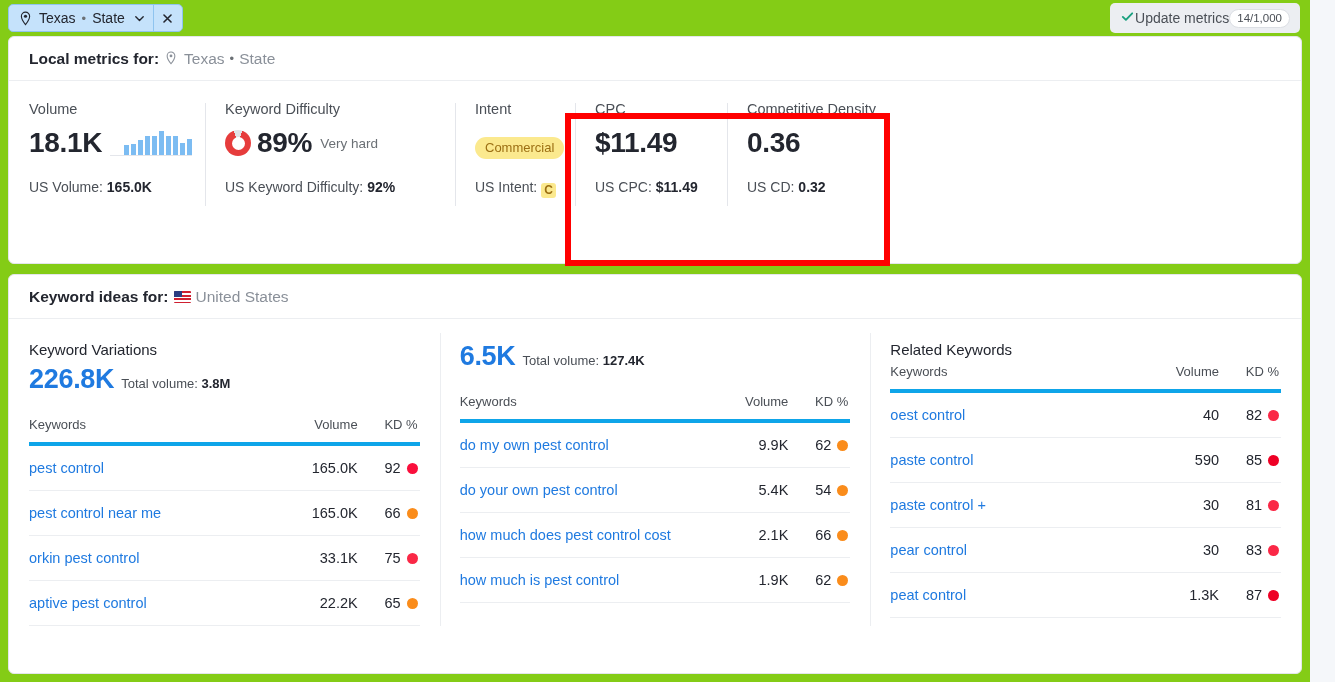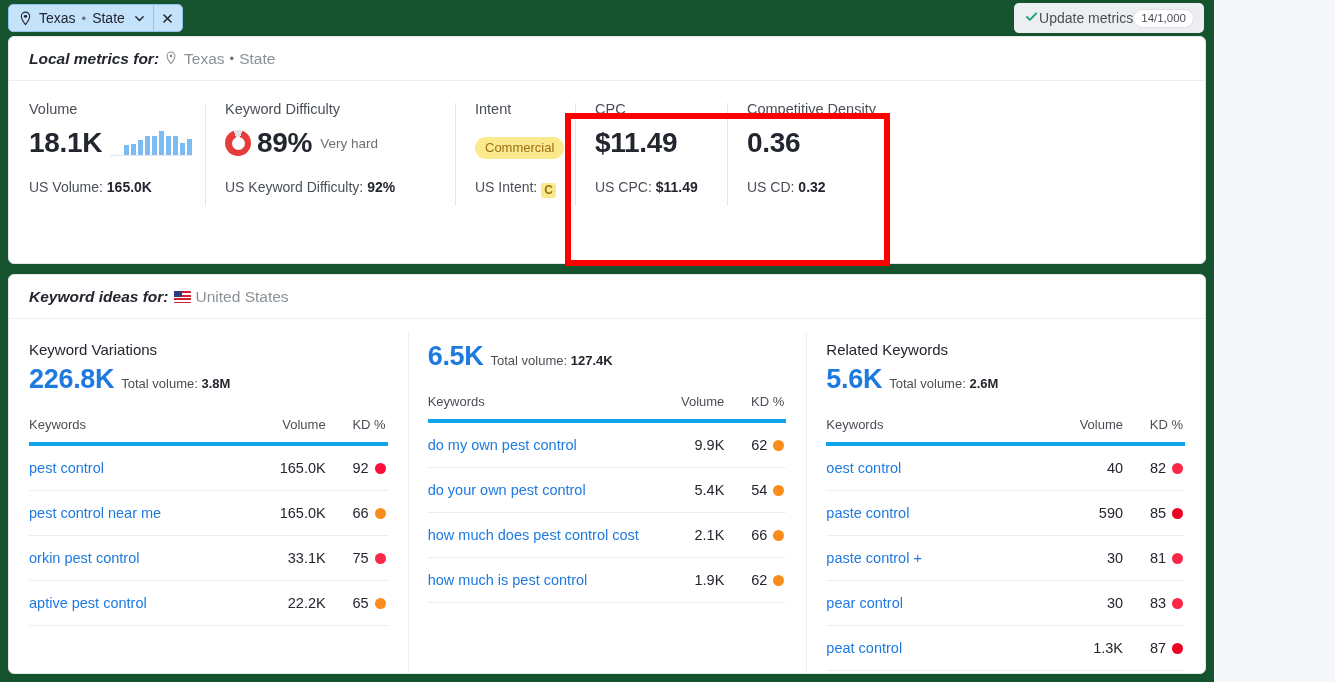--- a/index.html
+++ b/index.html
@@ -3,21 +3,21 @@
 <meta charset="utf-8">
 <style>
   * { box-sizing: border-box; }
   html, body {
     margin: 0; padding: 0;
     width: 1335px; height: 682px;
     background: #f5f7fa;
     font-family: "Liberation Sans", sans-serif;
     overflow: hidden;
   }
-  .page { position: relative; width: 1214px; height: 682px; background: #14532d; }
+  .page { position: relative; width: 1310px; height: 682px; background: #84cc16; }
 
   
   .topbar {
     height: 36px;
     display: flex;
     align-items: center;
     justify-content: space-between;
     padding: 0 10px 0 8px;
   }
   .loc-chip {
@@ -74,21 +74,21 @@
     border-radius: 6px;
     margin: 0 8px;
   }
   .card-head {
     height: 44px;
     display: flex; align-items: center;
     padding: 0 20px;
     border-bottom: 1px solid #eceef1;
     font-size: 15.5px;
   }
-  .card-head b { color: #23262f; font-weight: bold; font-style: italic; }
+  .card-head b { color: #23262f; font-weight: bold; }
   .card-head .sub {
     color: #8a9099; font-weight: normal; margin-left: 5px;
     display: inline-flex; align-items: center; gap: 5px;
   }
 
   
   .metrics-row {
     display: flex;
     align-items: stretch;
     padding: 20px 0 18px 0;
@@ -427,27 +427,20 @@
                 <td class="kw-c">how much is pest control</td>
                 <td>1.9K</td>
                 <td class="kd-c"><span>62</span><span class="kd-dot" style="background: rgb(250, 140, 27);"></span></td>
               </tr>
             </tbody>
         </table>
       </div>
 
       <div class="ideas-col">
         <div class="col-title">Related Keywords</div>
-        <div class="col-num-row">
-          <span class="col-num">5.6K</span>
-          <span class="col-total">
-            <span>Total volume:</span>
-            <b>2.6M</b>
-          </span>
-        </div>
         <table class="kw">
           <thead>
               <tr>
             <th class="kw-c">Keywords</th>
             <th class="vol-c">Volume</th>
             <th class="kd-c">KD %</th>
           </tr>
             </thead>
           <tbody>
               <tr>

